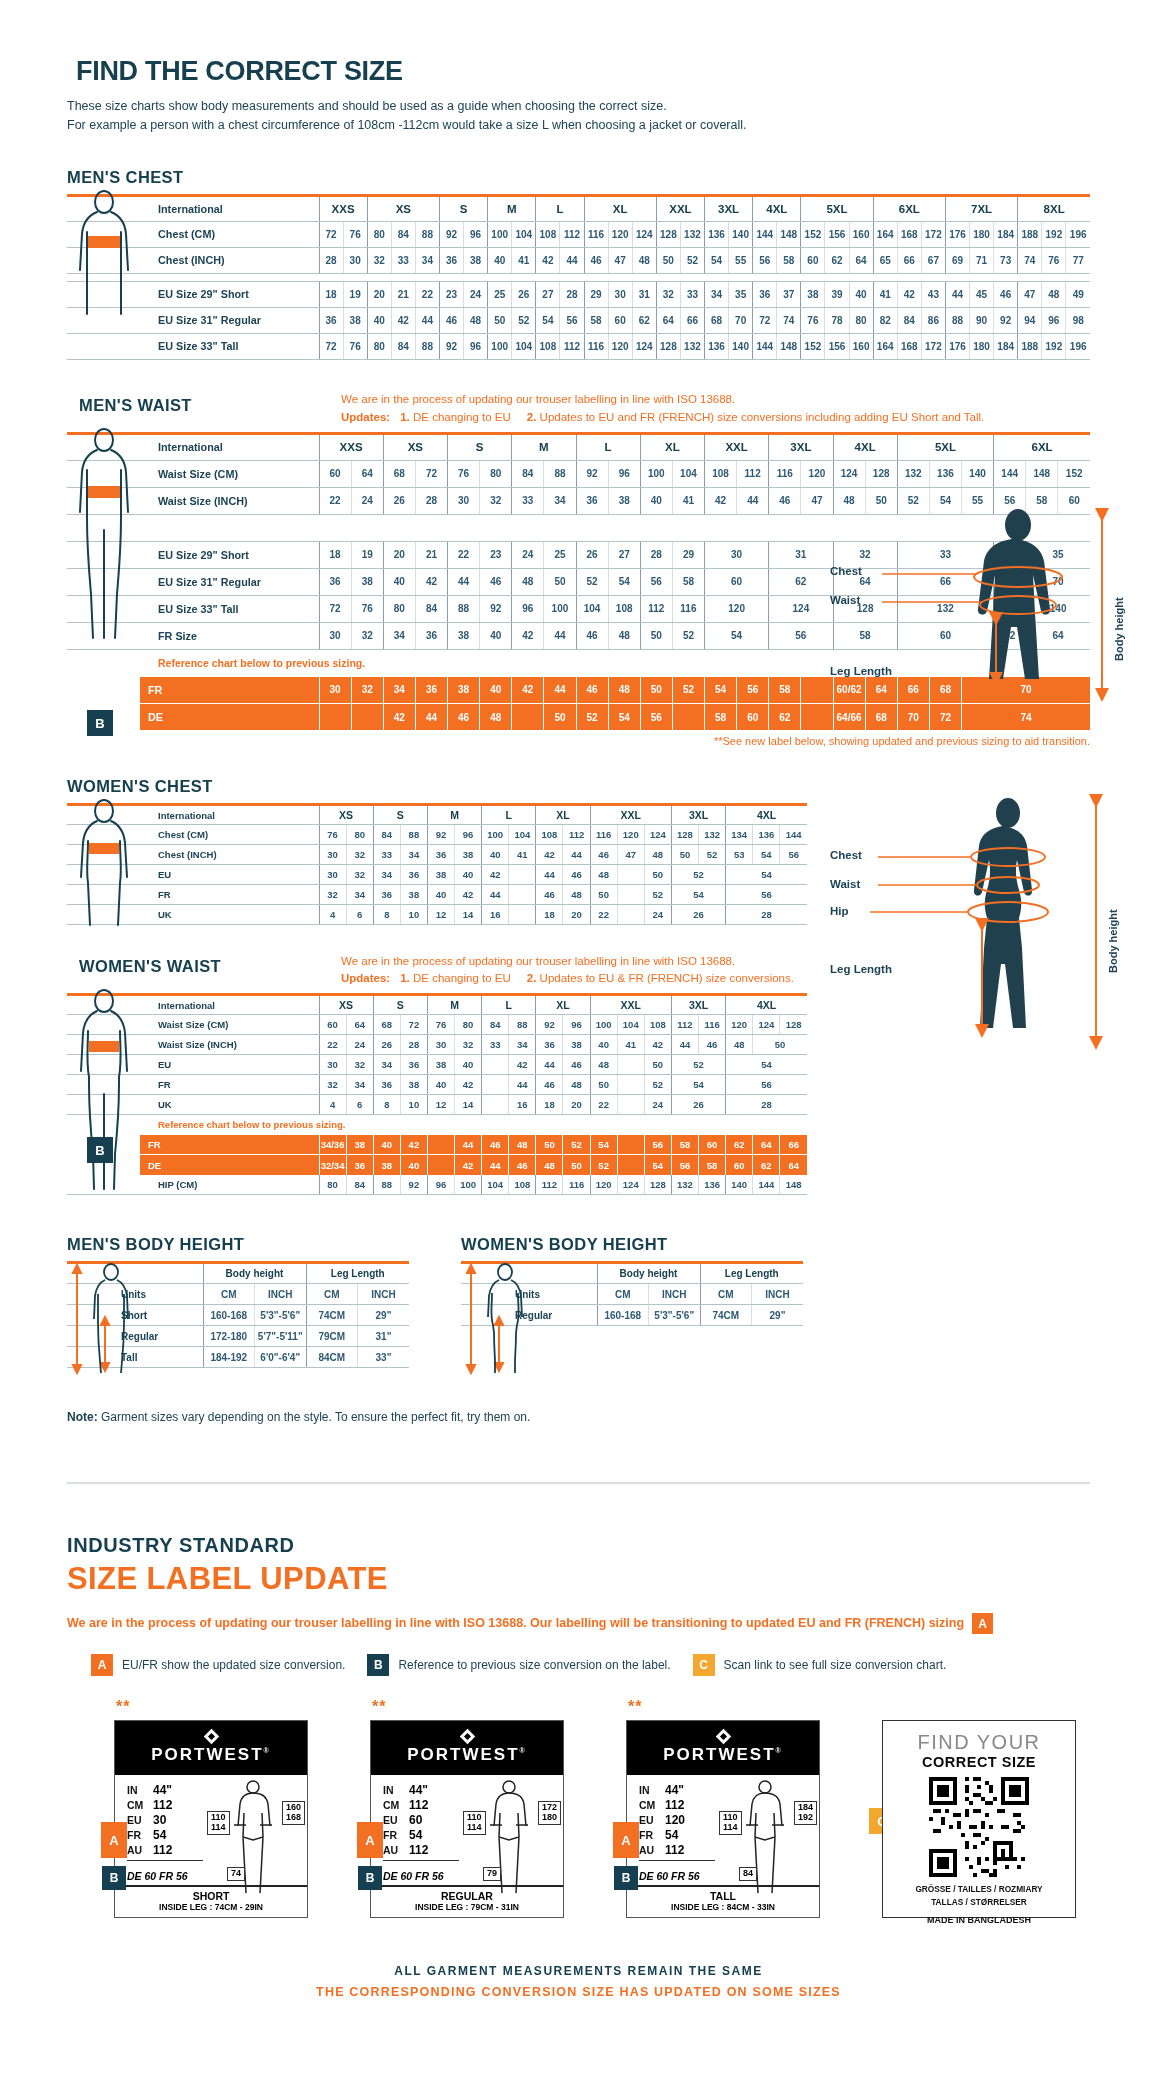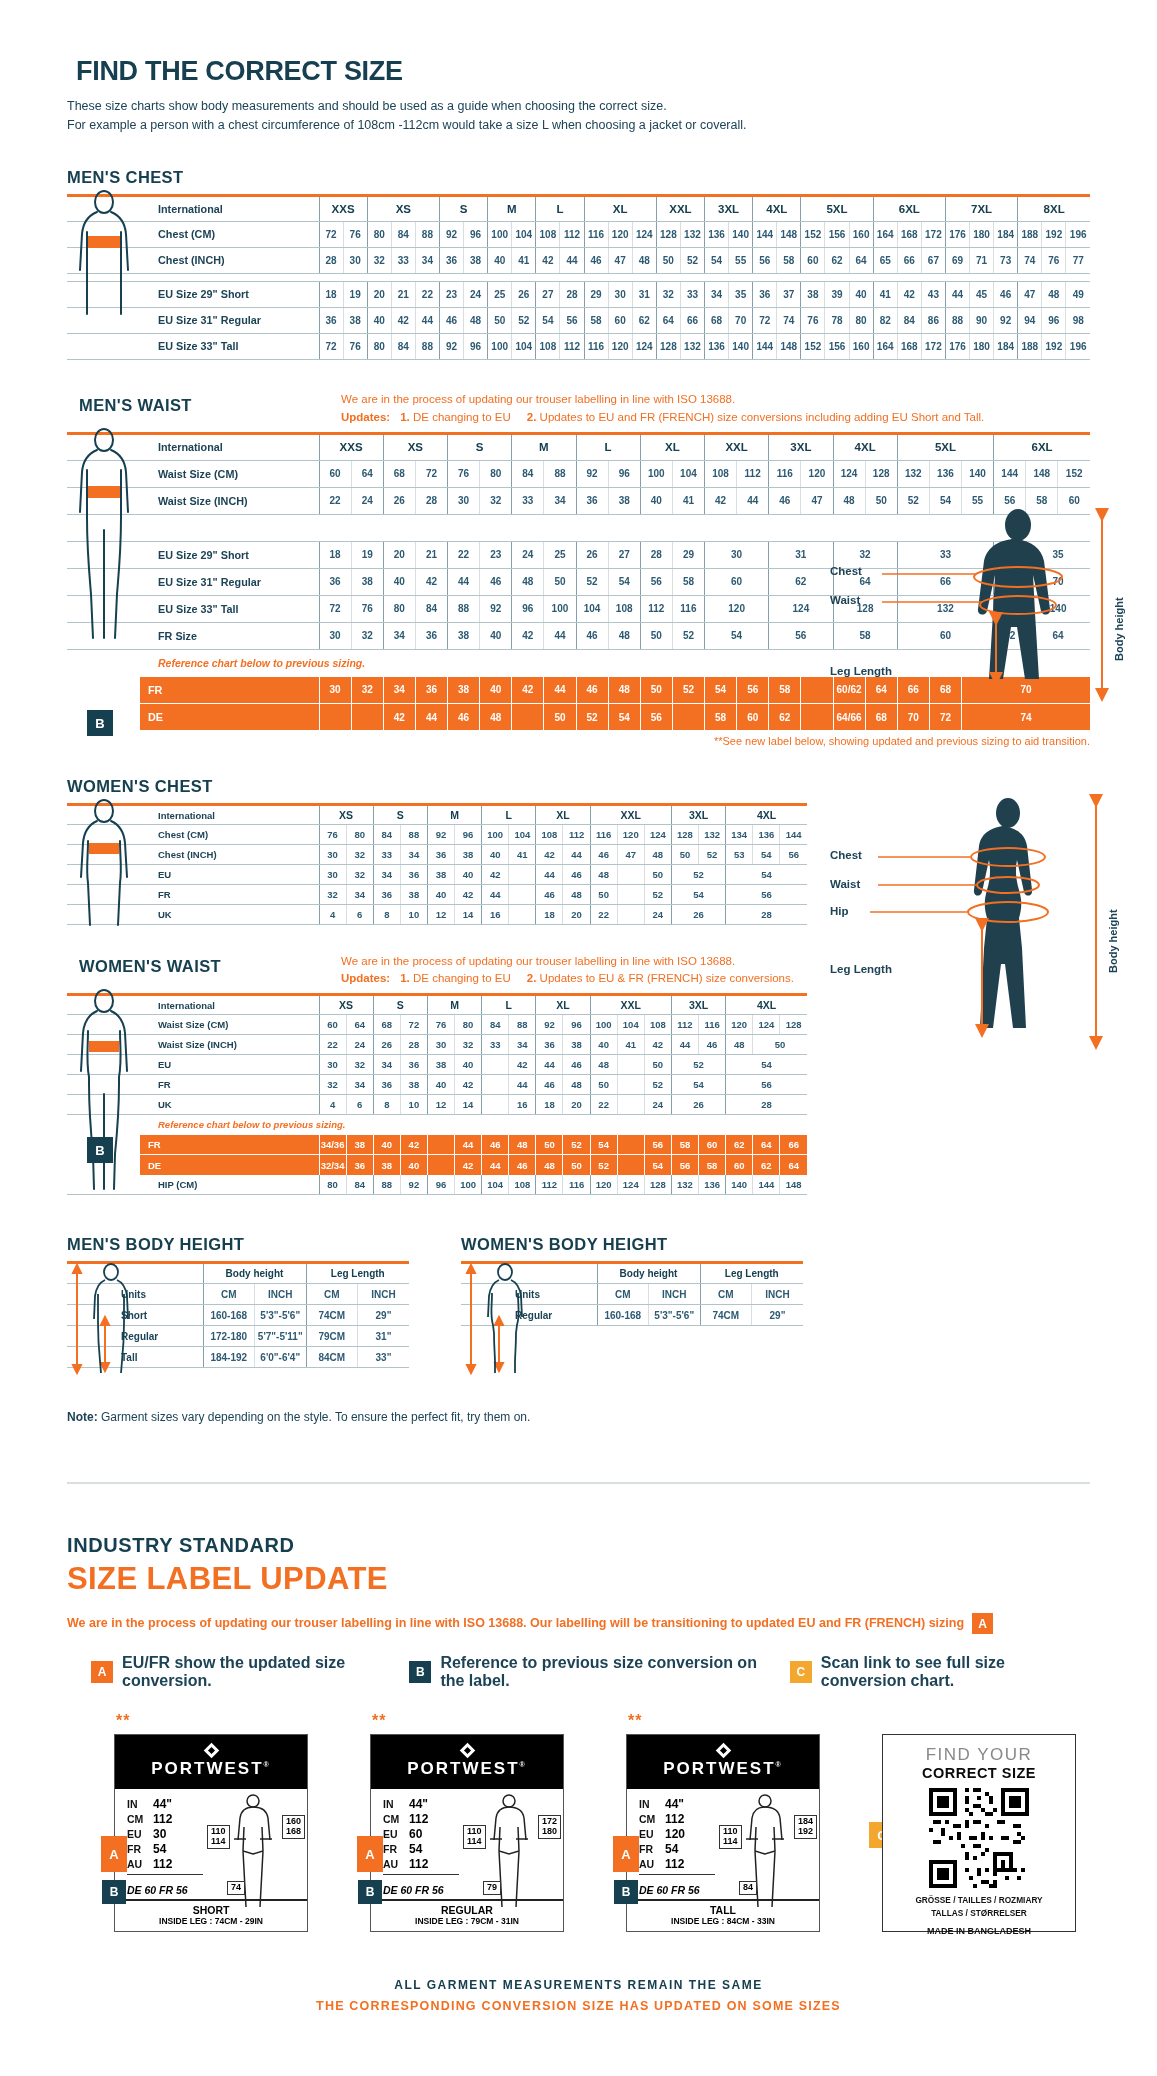--- a/index.html
+++ b/index.html
@@ -39,21 +39,21 @@
   #w-mbh .sz td,#w-wbh .sz td,#w-mbh .sz th,#w-wbh .sz th{height:21px;font-size:10px}
   .sz .hdr th{font-size:11.5px;font-weight:800;color:var(--navy)}
   #w-womens-chest .sz .hdr th,#w-womens-waist .sz .hdr th{font-size:10.5px}
   .sz .lbl{text-align:left;padding-left:18px;font-size:10.8px;font-weight:700;color:var(--lblc)}
   #w-mbh .sz .lbl,#w-wbh .sz .lbl{padding-left:10px}
   .sz .gb{border-right:1px solid var(--bd)}
   .sz .iv{border-right:1px solid #d6dee2}
   .sz .lastc{border-right:none}
   .sz .gaprow td{height:8px;border-right:none}
   .sz .noterow td{border:none;height:18px}
-  .sz .tnote{text-align:left;padding-left:18px;color:var(--orange);font-style:italic;font-weight:700;font-size:10.5px}
+  .sz .tnote{text-align:left;padding-left:18px;color:var(--orange);font-weight:700;font-size:10.5px}
   .sz .orow td{background:var(--orange);color:#fff;border-bottom:none;border-top:1px solid rgba(255,255,255,.8);height:24px}
   .sz .orow td.gb,.sz .orow td.iv{border-right:1px solid rgba(255,255,255,.55)}
   .sz .orow td.lastc{border-right:none}
   .sz .orow .lbl{padding-left:8px;color:#fff}
   .sz .orow .icell{background:#fff;border:none}
   .ticon{position:absolute;left:8px;top:-4px;z-index:2}
   .bbadge{position:absolute;left:20px;width:26px;height:26px;background:var(--navy);color:#fff;font-weight:800;font-size:13px;display:flex;align-items:center;justify-content:center;z-index:3}
   #w-mens-waist .bbadge{bottom:11px}
   #w-womens-waist .bbadge{bottom:32px}
   .footnote{color:var(--orange);font-size:11px;text-align:right;margin-top:5px}
@@ -71,21 +71,21 @@
   
   .industry{margin-top:50px}
   .ind-h1{font-size:20px;font-weight:800;color:var(--navy);letter-spacing:.6px}
   .ind-h2{font-size:31px;font-weight:800;color:var(--orange);letter-spacing:.4px;margin-top:4px}
   .ind-intro{margin-top:16px;font-size:12.5px;font-weight:700;color:var(--orange)}
   .badge{display:inline-flex;width:22px;height:22px;align-items:center;justify-content:center;color:#fff;font-weight:800;font-size:12px;flex:none}
   .badge.orange{background:var(--orange)} .badge.navy{background:var(--navy)} .badge.amber{background:var(--amber)}
   .badge.inline{width:21px;height:21px;vertical-align:middle;margin-left:8px}
   .legend{margin-top:20px;display:flex;align-items:center;gap:22px;padding-left:24px}
   .litem{display:flex;align-items:center;gap:9px}
-  .ltext{font-size:16px;font-weight:700;color:var(--lblc)}
+  .ltext{font-size:12px;font-weight:400;color:var(--lblc)}
   
   .cards{margin-top:44px;display:flex;gap:62px;padding-left:47px;position:relative}
   .cardw{position:relative;width:194px;flex:none}
   .stars{position:absolute;top:-22px;left:2px;color:var(--orange);font-weight:800;font-size:16px;letter-spacing:1px}
   .card{width:194px;height:198px;border:1px solid #555;background:#fff;display:flex;flex-direction:column}
   .c-head{height:54px;background:#000;color:#fff;display:flex;flex-direction:column;align-items:center;justify-content:center;gap:3px}
   .dmd{width:11px;height:11px;border:3px solid #fff;transform:rotate(45deg)}
   .brand{font-size:17px;font-weight:800;letter-spacing:2px}
   .brand sup{font-size:7px}
   .c-body{position:relative;flex:1;display:flex}
@@ -96,21 +96,21 @@
   .c-prev{margin-top:3px;border-top:1px solid #333;width:76px;font-style:italic;font-weight:700;font-size:10.5px;padding-top:9px;color:#000}
   .c-fig{position:relative;flex:1}
   .mbox{position:absolute;border:1px solid #333;font-size:9px;font-weight:800;line-height:1.1;padding:1px 3px;text-align:center;background:#fff;color:#000}
   .wbox{left:0;top:36px} .hbox{right:2px;top:26px} .lbox{left:20px;bottom:4px}
   .pfig{position:absolute;left:24px;top:4px}
   .abadge,.bbadge2,.cbadge{position:absolute;color:#fff;font-weight:800;display:flex;align-items:center;justify-content:center}
   .abadge{left:-13px;top:102px;width:26px;height:36px;background:var(--orange);font-size:13px}
   .bbadge2{left:-12px;top:146px;width:24px;height:24px;background:var(--navy);font-size:12px}
   .cbadge{left:-13px;top:88px;width:26px;height:26px;background:var(--amber);font-size:13px}
   .qr-card{position:relative;width:194px;height:198px;border:1px solid #333;background:#fff;text-align:center;padding-top:10px}
-  .fy1{font-size:17px;letter-spacing:1.5px;color:#888}
+  .fy1{font-size:20px;letter-spacing:1.5px;color:#888}
   .fy2{font-size:14.5px;letter-spacing:.5px;font-weight:800;color:#0a0a0a}
   .qr{margin:7px auto 6px}
   .langs{font-size:8.3px;font-weight:800;color:#111;line-height:1.5}
   .origin{font-size:9px;font-weight:800;color:#111;margin-top:7px}
   .footer-lines{margin-top:46px;text-align:center}
   .fl1{font-size:12px;font-weight:800;color:var(--navy);letter-spacing:1.5px}
   .fl2{font-size:12.5px;font-weight:700;color:var(--orange);letter-spacing:1.2px;margin-top:7px}
 </style>
 </head>
 <body>

